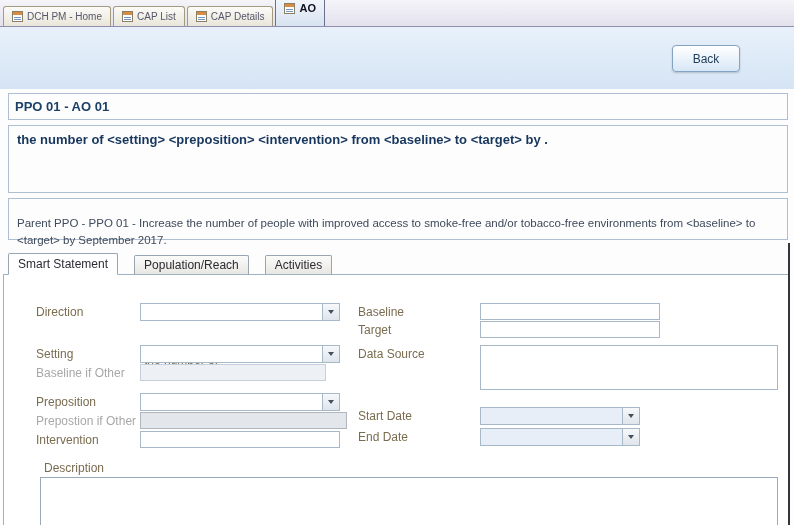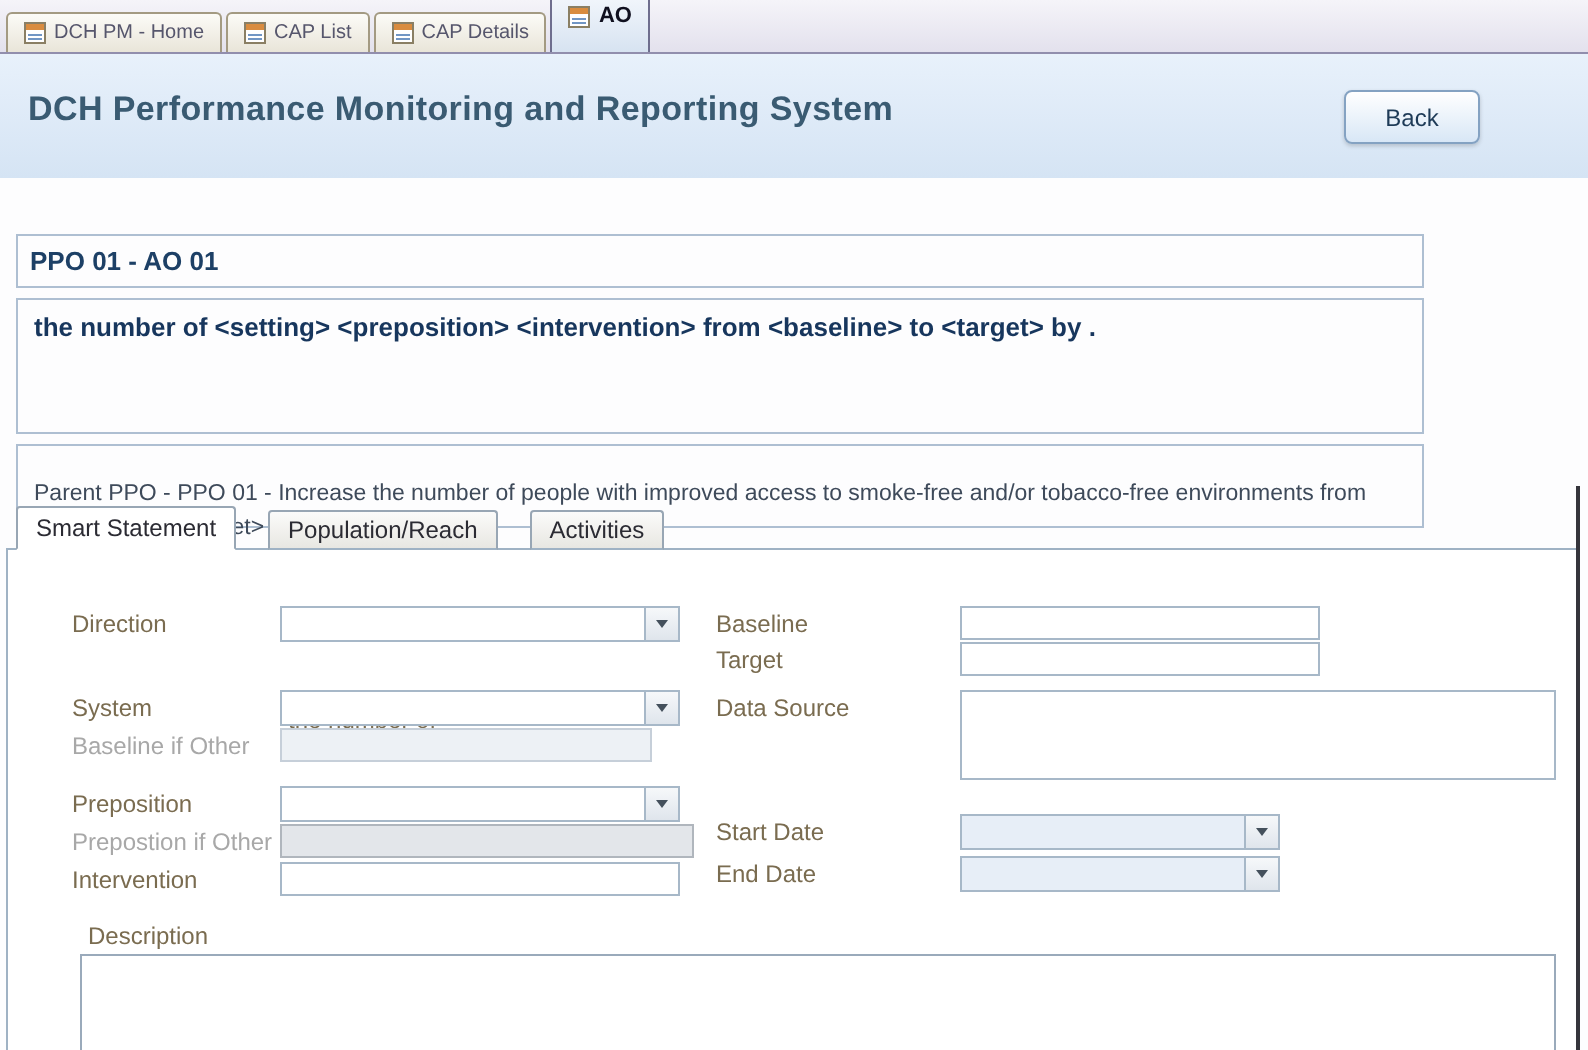--- a/index.html
+++ b/index.html
@@ -36,21 +36,21 @@
   .title { position:absolute; left:14px; top:18px; font-size:17px; font-weight:bold; color:#3a5b72; letter-spacing:.2px; }
   .back-btn {
     position:absolute; right:54px; top:18px; width:68px; height:27px;
     border:1px solid #84a2c2; border-radius:4px;
     background: linear-gradient(#ffffff, #d8e7f6);
     font-size:12px; color:#1e3b57; display:flex; align-items:center; justify-content:center;
     box-shadow: 0 1px 2px rgba(0,0,0,.18); cursor:pointer;
     font-family:"Liberation Sans", sans-serif;
   }
   
-  .box { position:absolute; left:8px; width:704px; border:1px solid #aebfd2; background:#fdfdfe;margin-top:24px; }
+  .box { position:absolute; left:8px; width:780px; border:1px solid #aebfd2; background:#fdfdfe; }
   .ppo-box   { top:93px;  height:27px; font-size:13px; font-weight:bold; color:#1d4066; line-height:25px; padding-left:6px; }
   .stmt-box  { top:125px; height:68px; font-size:13px; font-weight:bold; color:#17365d; padding:6px 8px; }
   .parent-box{ top:198px; height:42px; font-size:11.5px; color:#3e4a5a; padding:16px 8px; line-height:1.45; }
   
   .subtabs { position:absolute; top:253px; left:8px; height:22px; display:flex; align-items:flex-end; z-index:2; }
   .stab {
     height:20px; padding:0 9px; font-size:12px; color:#2b2b33;
     background:linear-gradient(#fbfbfa,#e8e7e2); border:1px solid #98a6b4;
     display:flex; align-items:center; margin-right:16px; border-radius:2px 2px 0 0; cursor:default;
     border-bottom:1px solid #9fb2c4;
@@ -106,21 +106,20 @@
       <span class="doc-icon"></span>
       <span>CAP Details</span>
     </div>
     <div class="otab active">
       <span class="doc-icon"></span>
       <span>AO</span>
     </div>
   </div>
 
   <div class="header">
-    <div class="title">DCH Performance Monitoring and Reporting System</div>
     <div class="back-btn">Back</div>
   </div>
 
   <div class="box ppo-box">PPO 01 - AO 01</div>
   <div class="box stmt-box">the number of &lt;setting&gt; &lt;preposition&gt; &lt;intervention&gt; from &lt;baseline&gt; to &lt;target&gt; by .</div>
   <div class="box parent-box">Parent PPO - PPO 01 - Increase the number of people with improved access to smoke-free and/or tobacco-free environments from &lt;baseline&gt; to &lt;target&gt; by September 2017.</div>
 
   <div class="subtabs">
     <div class="stab active">Smart Statement</div>
     <div class="stab">Population/Reach</div>
@@ -131,21 +130,21 @@
 
   <div class="flabel" style="left:36px;top:305px;">Direction</div>
   <div class="combo" style="left:140px;top:303px;width:200px;">
     <div class="combo-val"></div>
     <div class="combo-btn">
         <span class="arr"></span>
       </div>
   </div>
   <div class="flabel" style="left:144px;top:323px;margin-top:30px;">the number of</div>
 
-  <div class="flabel" style="left:36px;top:347px;">System</div>
+  <div class="flabel" style="left:36px;top:347px;">Setting</div>
   <div class="combo" style="left:140px;top:345px;width:200px;">
     <div class="combo-val"></div>
     <div class="combo-btn">
         <span class="arr"></span>
       </div>
   </div>
 
   <div class="flabel dim" style="left:36px;top:366px;">Baseline if Other</div>
   <div class="dis-light" style="left:140px;top:364px;width:186px;"></div>
 

